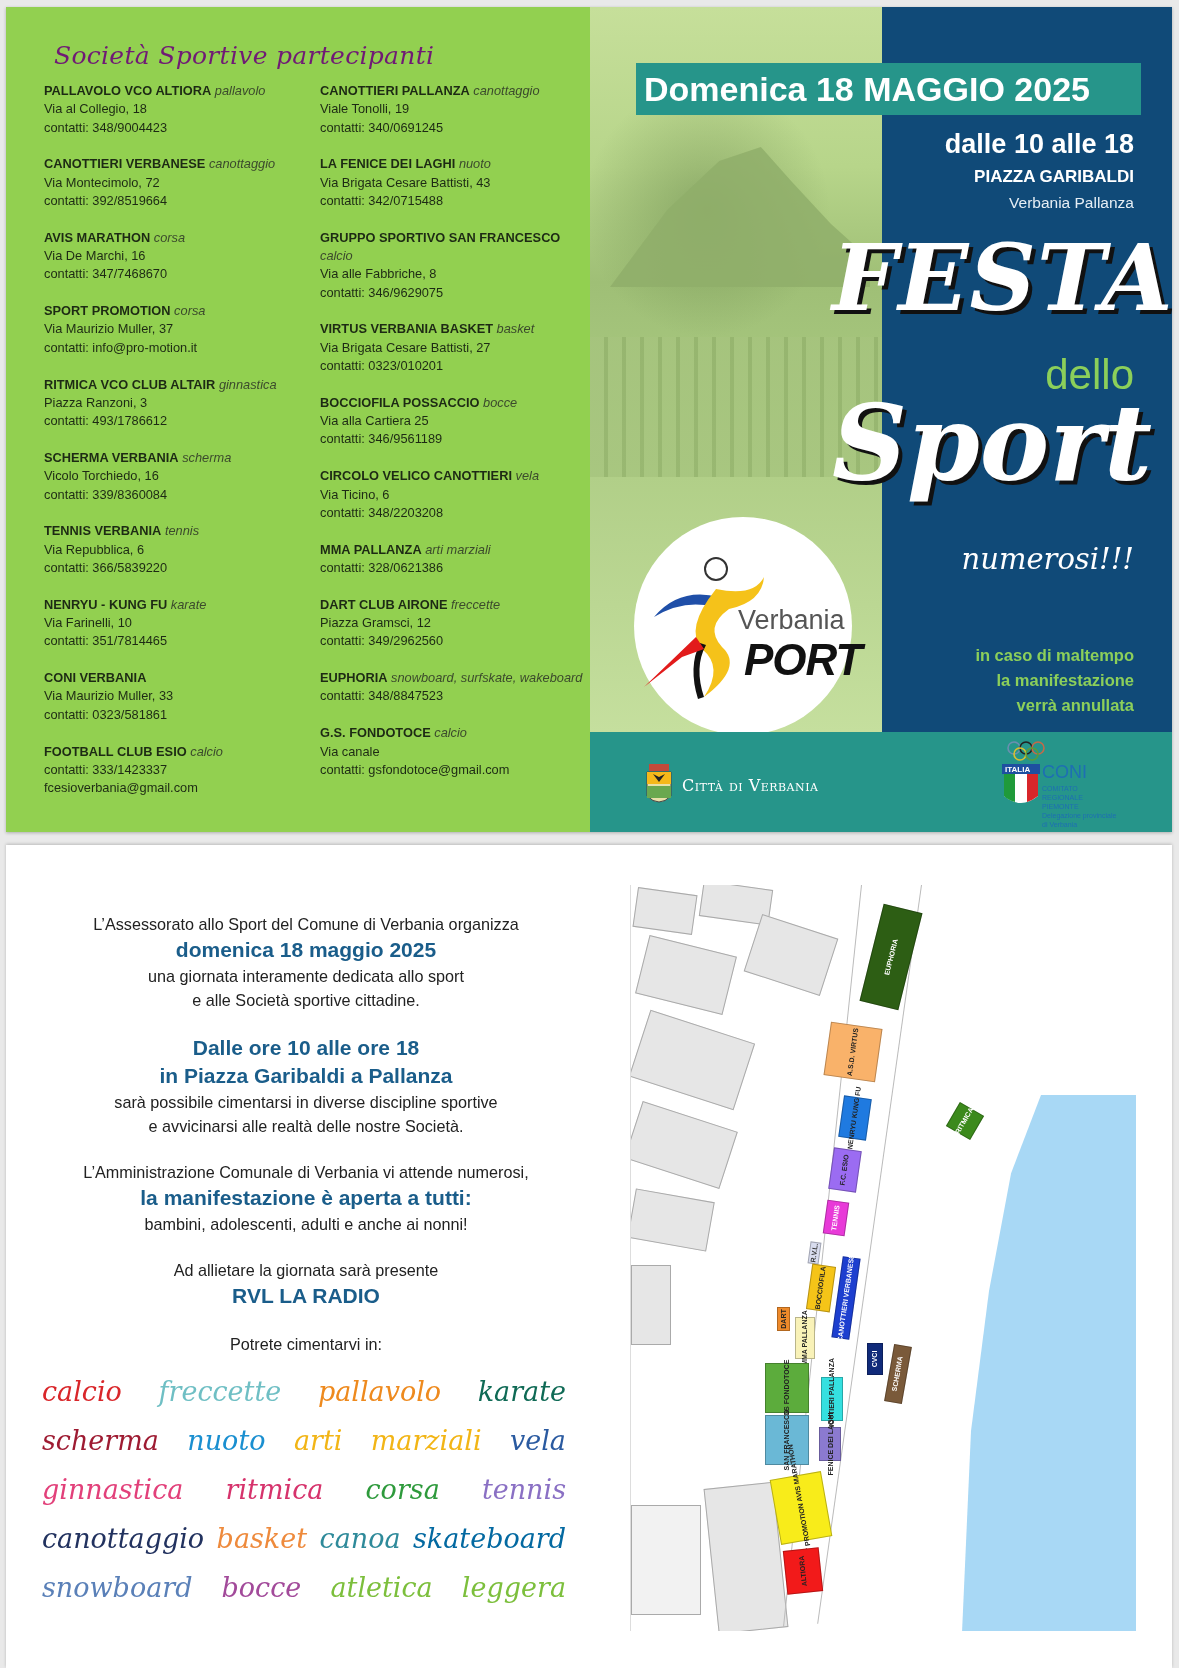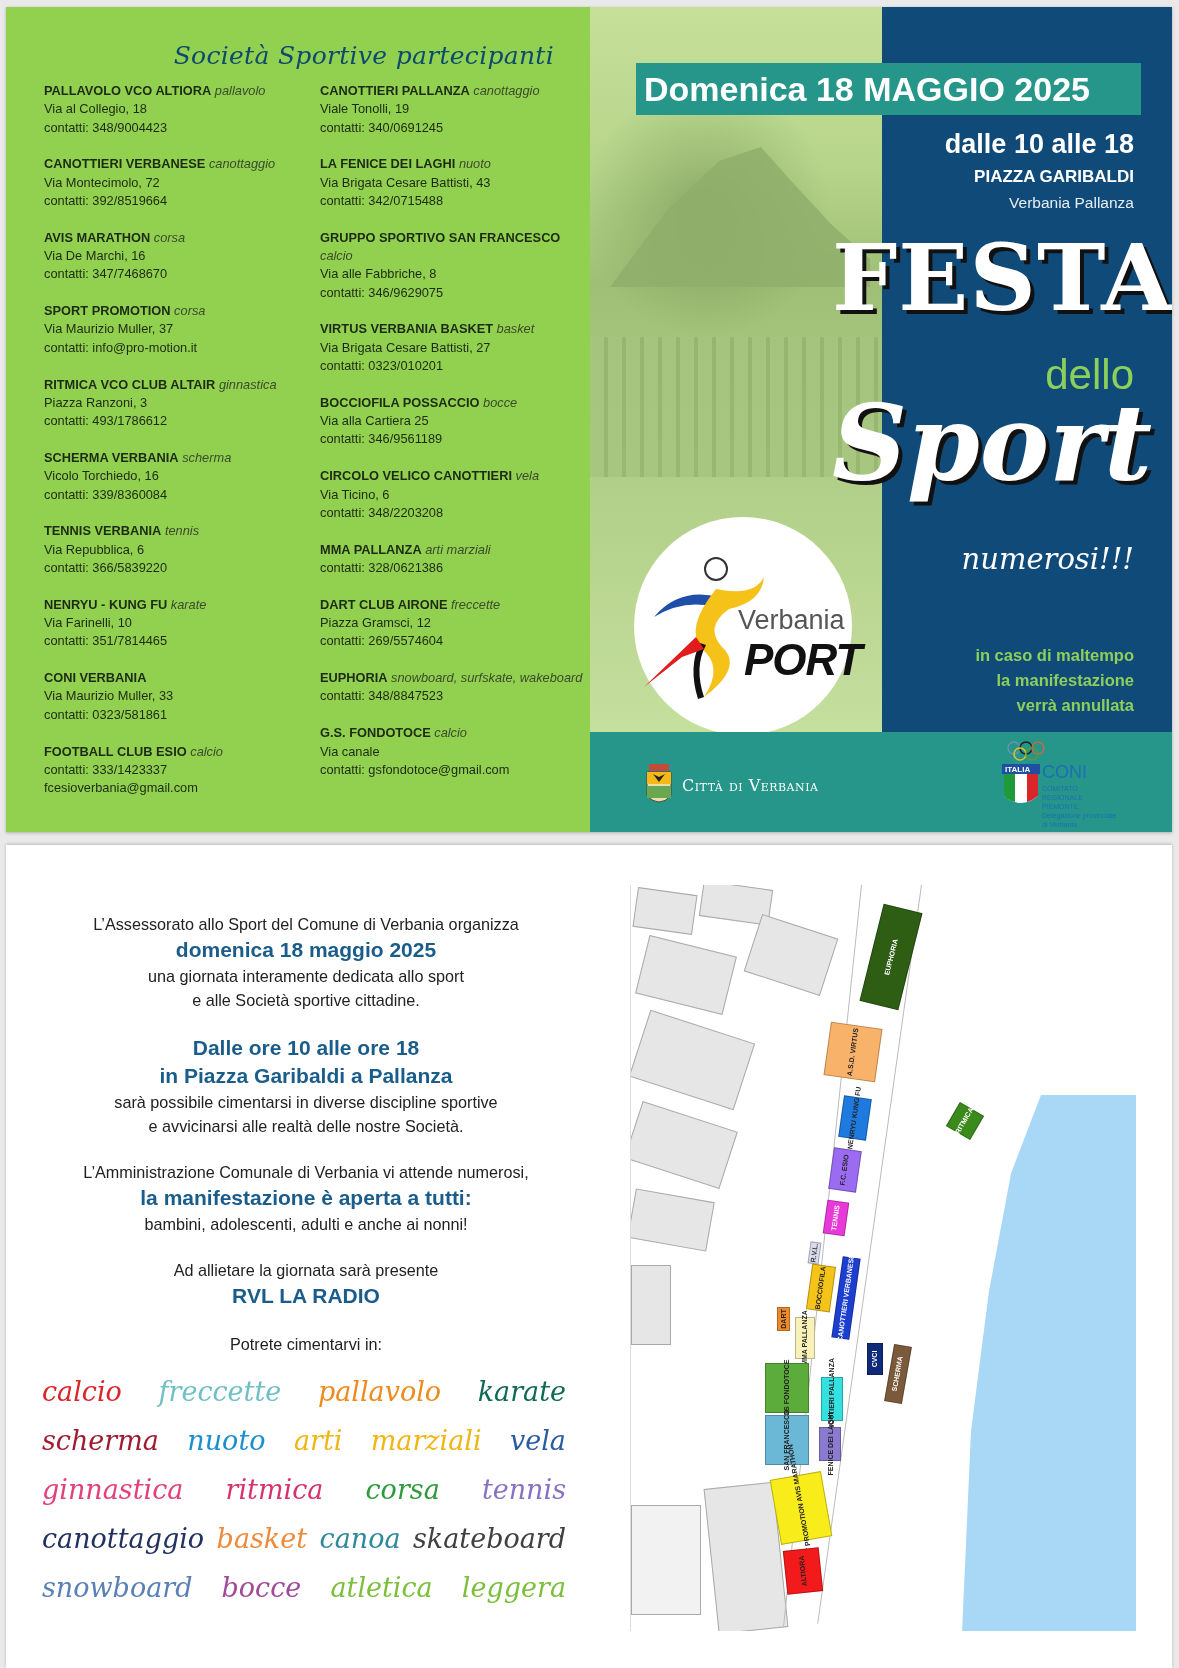--- a/index.html
+++ b/index.html
@@ -10,23 +10,23 @@
     .top-panel {
       position: absolute; left: 6px; top: 7px; width: 1166px; height: 825px;
       background: #92d050; overflow: hidden;
       box-shadow: 0 1px 3px rgba(0,0,0,0.25);
     }
     .clubs {
       position: absolute; left: 0; top: 0; width: 584px; height: 825px;
       background: #92d050; padding: 34px 0 0 38px;
     }
     .clubs-title {
-      text-align: right; width: 500px; margin-left: 10px;
+      text-align: left; width: 500px; margin-left: 10px;
       font-family: "DejaVu Serif", serif; font-style: italic;
-      color: #0c4a6e; font-size: 25px; letter-spacing: 0.3px; margin-bottom: 12px;
+      color: #701a75; font-size: 25px; letter-spacing: 0.3px; margin-bottom: 12px;
     }
     .clubs-cols { display: flex; gap: 8px; }
     .clubs-col { width: 268px; }
     .clubs-col.right { margin-left: 0; }
     .club { margin-bottom: 18.5px; font-size: 12.8px; line-height: 18.3px; color: #1d2a14; }
     .club .cname { font-weight: bold; }
     .club .csport { font-style: italic; color: #3b4a2c; }
     .club .cline { display: block; }
 
     .photo {
@@ -62,21 +62,21 @@
       position: absolute; right: 38px; top: 122px; color: #fff; font-weight: bold; font-size: 27px; text-align: right;
     }
     .place {
       position: absolute; right: 38px; top: 160px; color: #fff; font-weight: bold; font-size: 17px; text-align: right;
     }
     .city {
       position: absolute; right: 38px; top: 187px; color: #e6eef5; font-size: 15.5px; text-align: right;
     }
     .festa {
       position: absolute; left: 826px; top: 225px; width: 312px; text-align: right;
-      font-family: "DejaVu Serif", serif; font-weight: bold;
+      font-family: "DejaVu Serif", serif; font-style: italic; font-weight: bold;
       color: #fff; font-size: 92px; line-height: 1; letter-spacing: 1px;
       text-shadow: 4px 4px 0 #111;
     }
     .dello {
       position: absolute; right: 38px; top: 344px; color: #8ccf5a; font-size: 42px; text-align: right;
     }
     .sport-title {
       position: absolute; left: 826px; top: 385px; width: 312px; text-align: right;
       font-family: "DejaVu Serif", serif; font-style: italic; font-weight: bold;
       color: #fff; font-size: 104px; line-height: 1; text-shadow: 4px 4px 0 #111;
@@ -240,21 +240,21 @@
             <span class="cline">Via Ticino, 6</span>
             <span class="cline">contatti: 348/2203208</span>
           </div>
           <div class="club">
             <span class="cline"><span class="cname">MMA PALLANZA</span><span class="csport"> arti marziali</span></span>
             <span class="cline">contatti: 328/0621386</span>
           </div>
           <div class="club">
             <span class="cline"><span class="cname">DART CLUB AIRONE</span><span class="csport"> freccette</span></span>
             <span class="cline">Piazza Gramsci, 12</span>
-            <span class="cline">contatti: 269/5574604</span>
+            <span class="cline">contatti: 349/2962560</span>
           </div>
           <div class="club">
             <span class="cline"><span class="cname">EUPHORIA</span><span class="csport"> snowboard, surfskate, wakeboard</span></span>
             <span class="cline">contatti: 348/8847523</span>
           </div>
           <div class="club">
             <span class="cline"><span class="cname">G.S. FONDOTOCE</span><span class="csport"> calcio</span></span>
             <span class="cline">Via canale</span>
             <span class="cline">contatti: gsfondotoce@gmail.com</span>
           </div>
@@ -376,21 +376,21 @@
       <div class="act-row">
         <span style="color: rgb(226, 64, 122);">ginnastica</span>
         <span style="color: rgb(214, 51, 108);">ritmica</span>
         <span style="color: rgb(46, 154, 60);">corsa</span>
         <span style="color: rgb(138, 112, 196);">tennis</span>
       </div>
       <div class="act-row">
         <span style="color: rgb(34, 50, 95);">canottaggio</span>
         <span style="color: rgb(238, 138, 60);">basket</span>
         <span style="color: rgb(46, 138, 154);">canoa</span>
-        <span style="color: #404040;">skateboard</span>
+        <span style="color: #0369a1;">skateboard</span>
       </div>
       <div class="act-row">
         <span style="color: rgb(90, 128, 184);">snowboard</span>
         <span style="color: rgb(162, 74, 154);">bocce</span>
         <span style="color: rgb(124, 191, 60);">atletica</span>
         <span style="color: rgb(124, 191, 60);">leggera</span>
       </div>
     </div>
 
   <div class="map" id="map">

